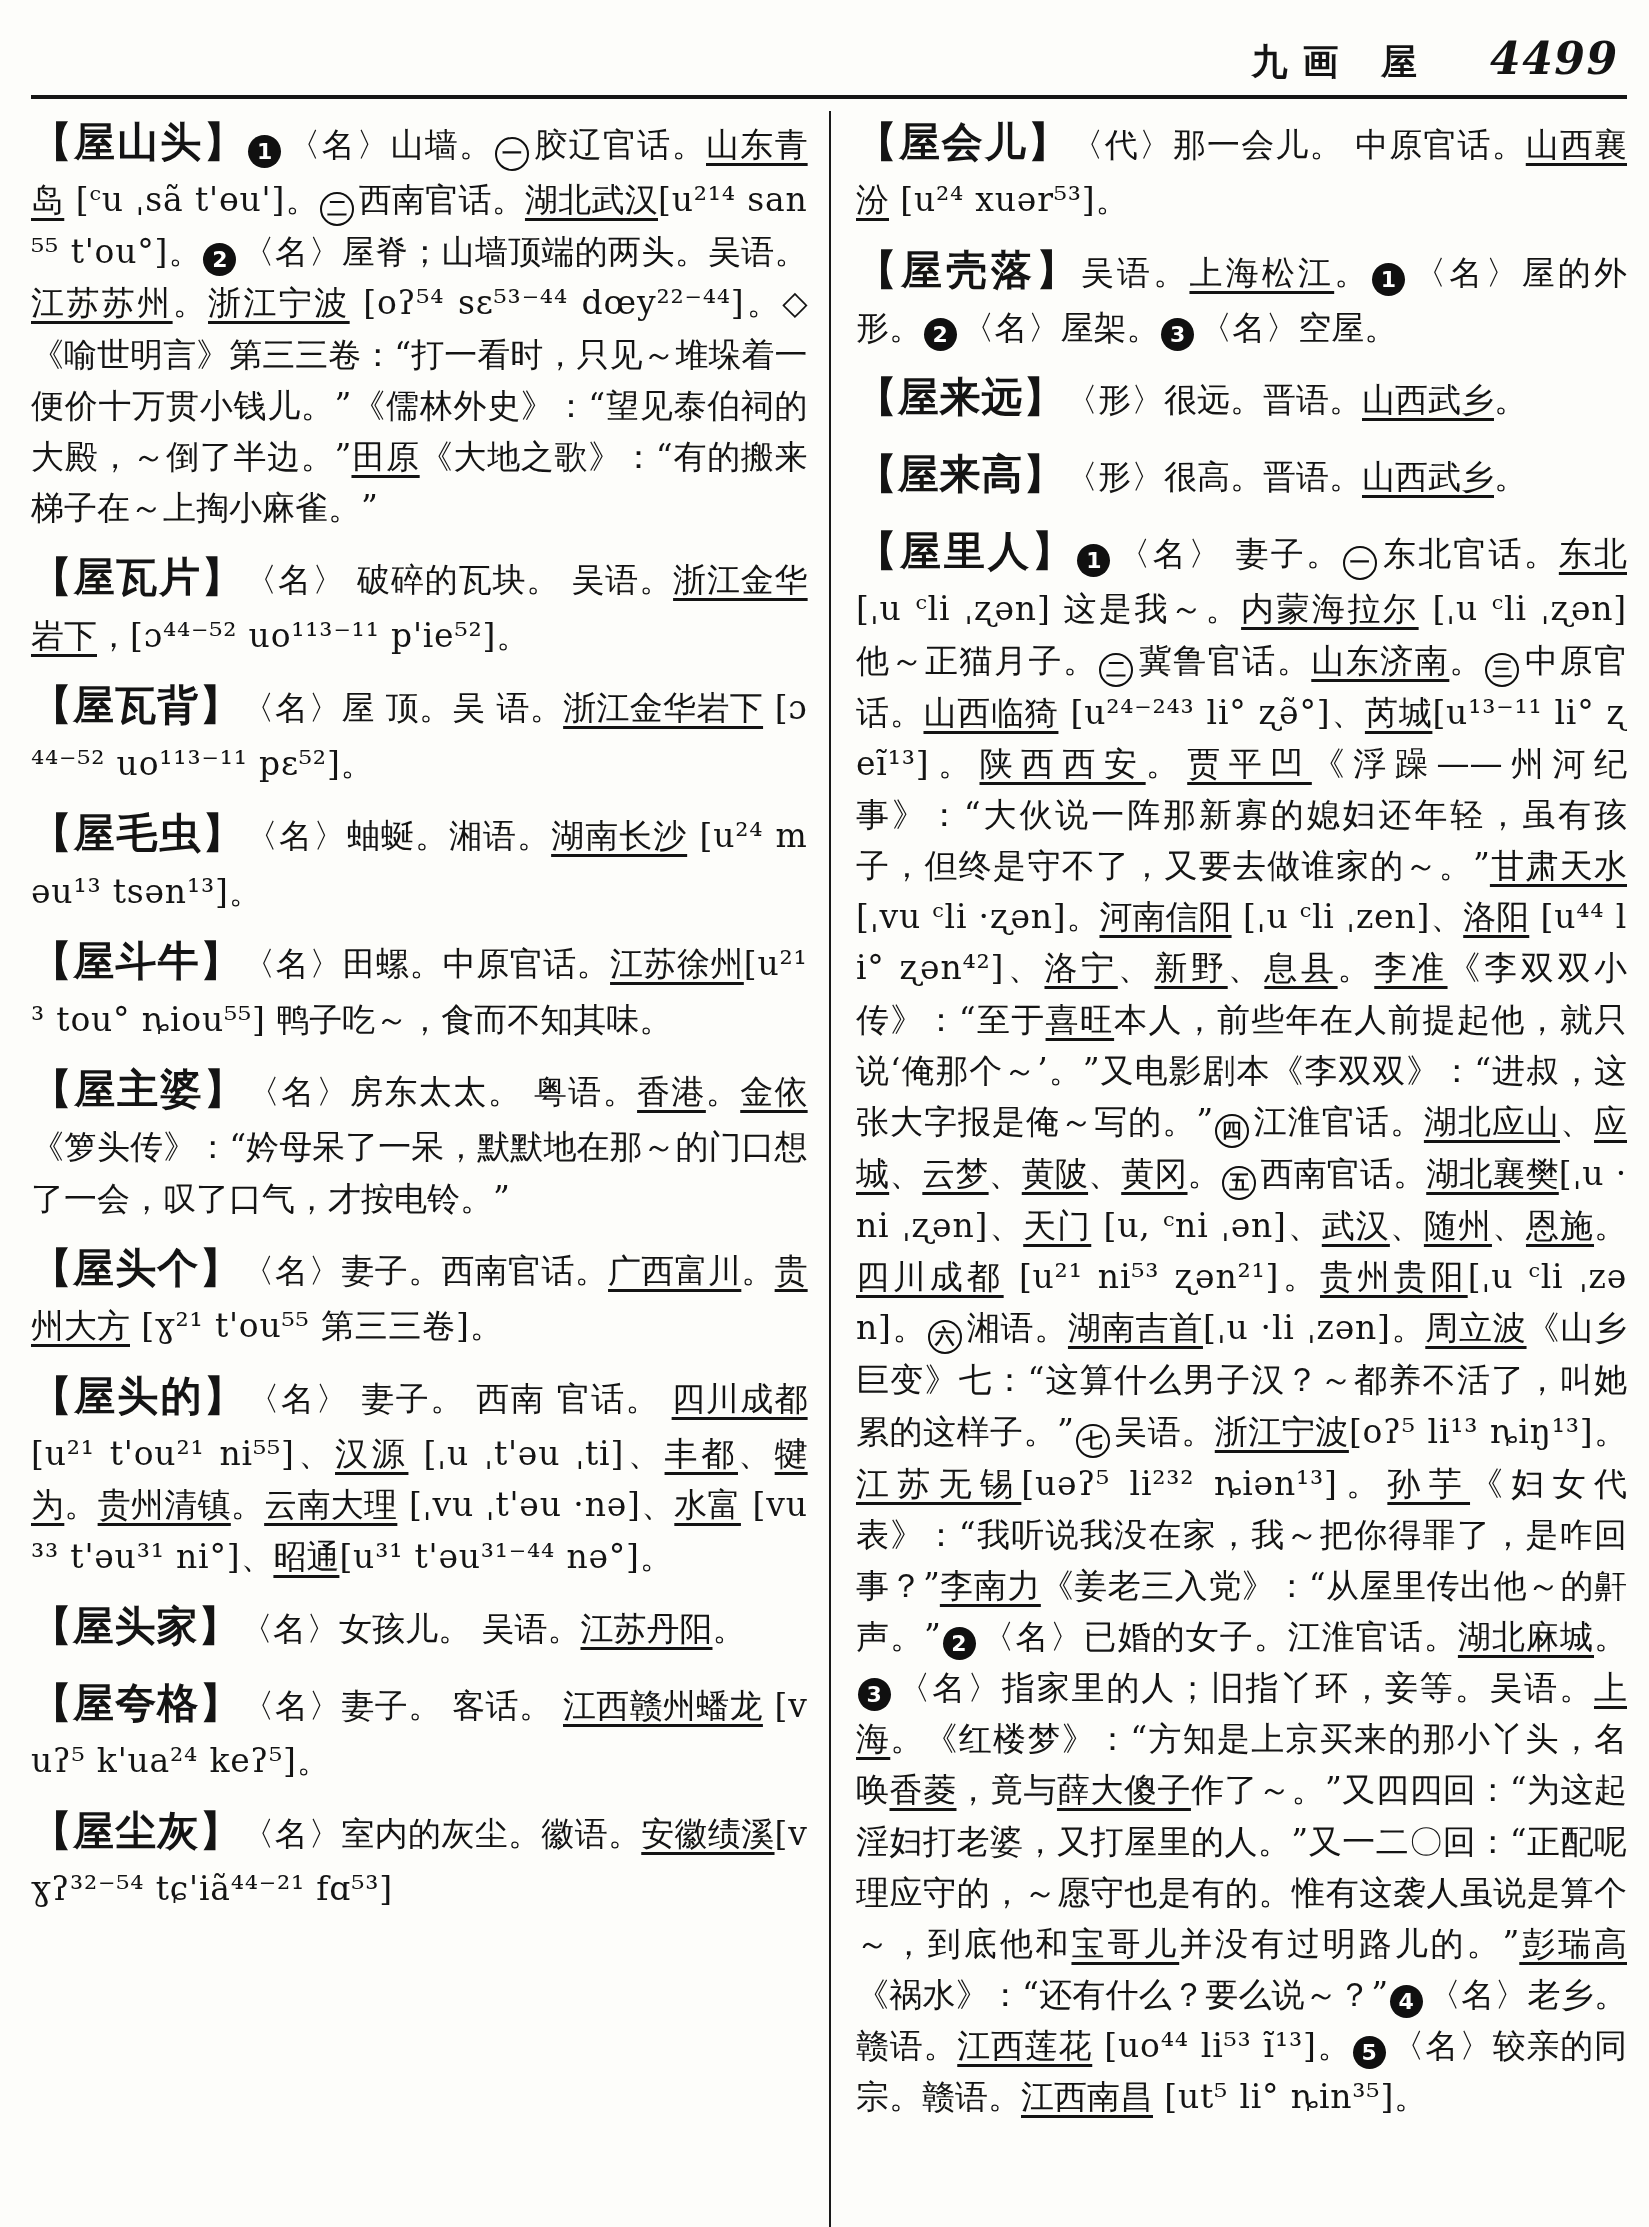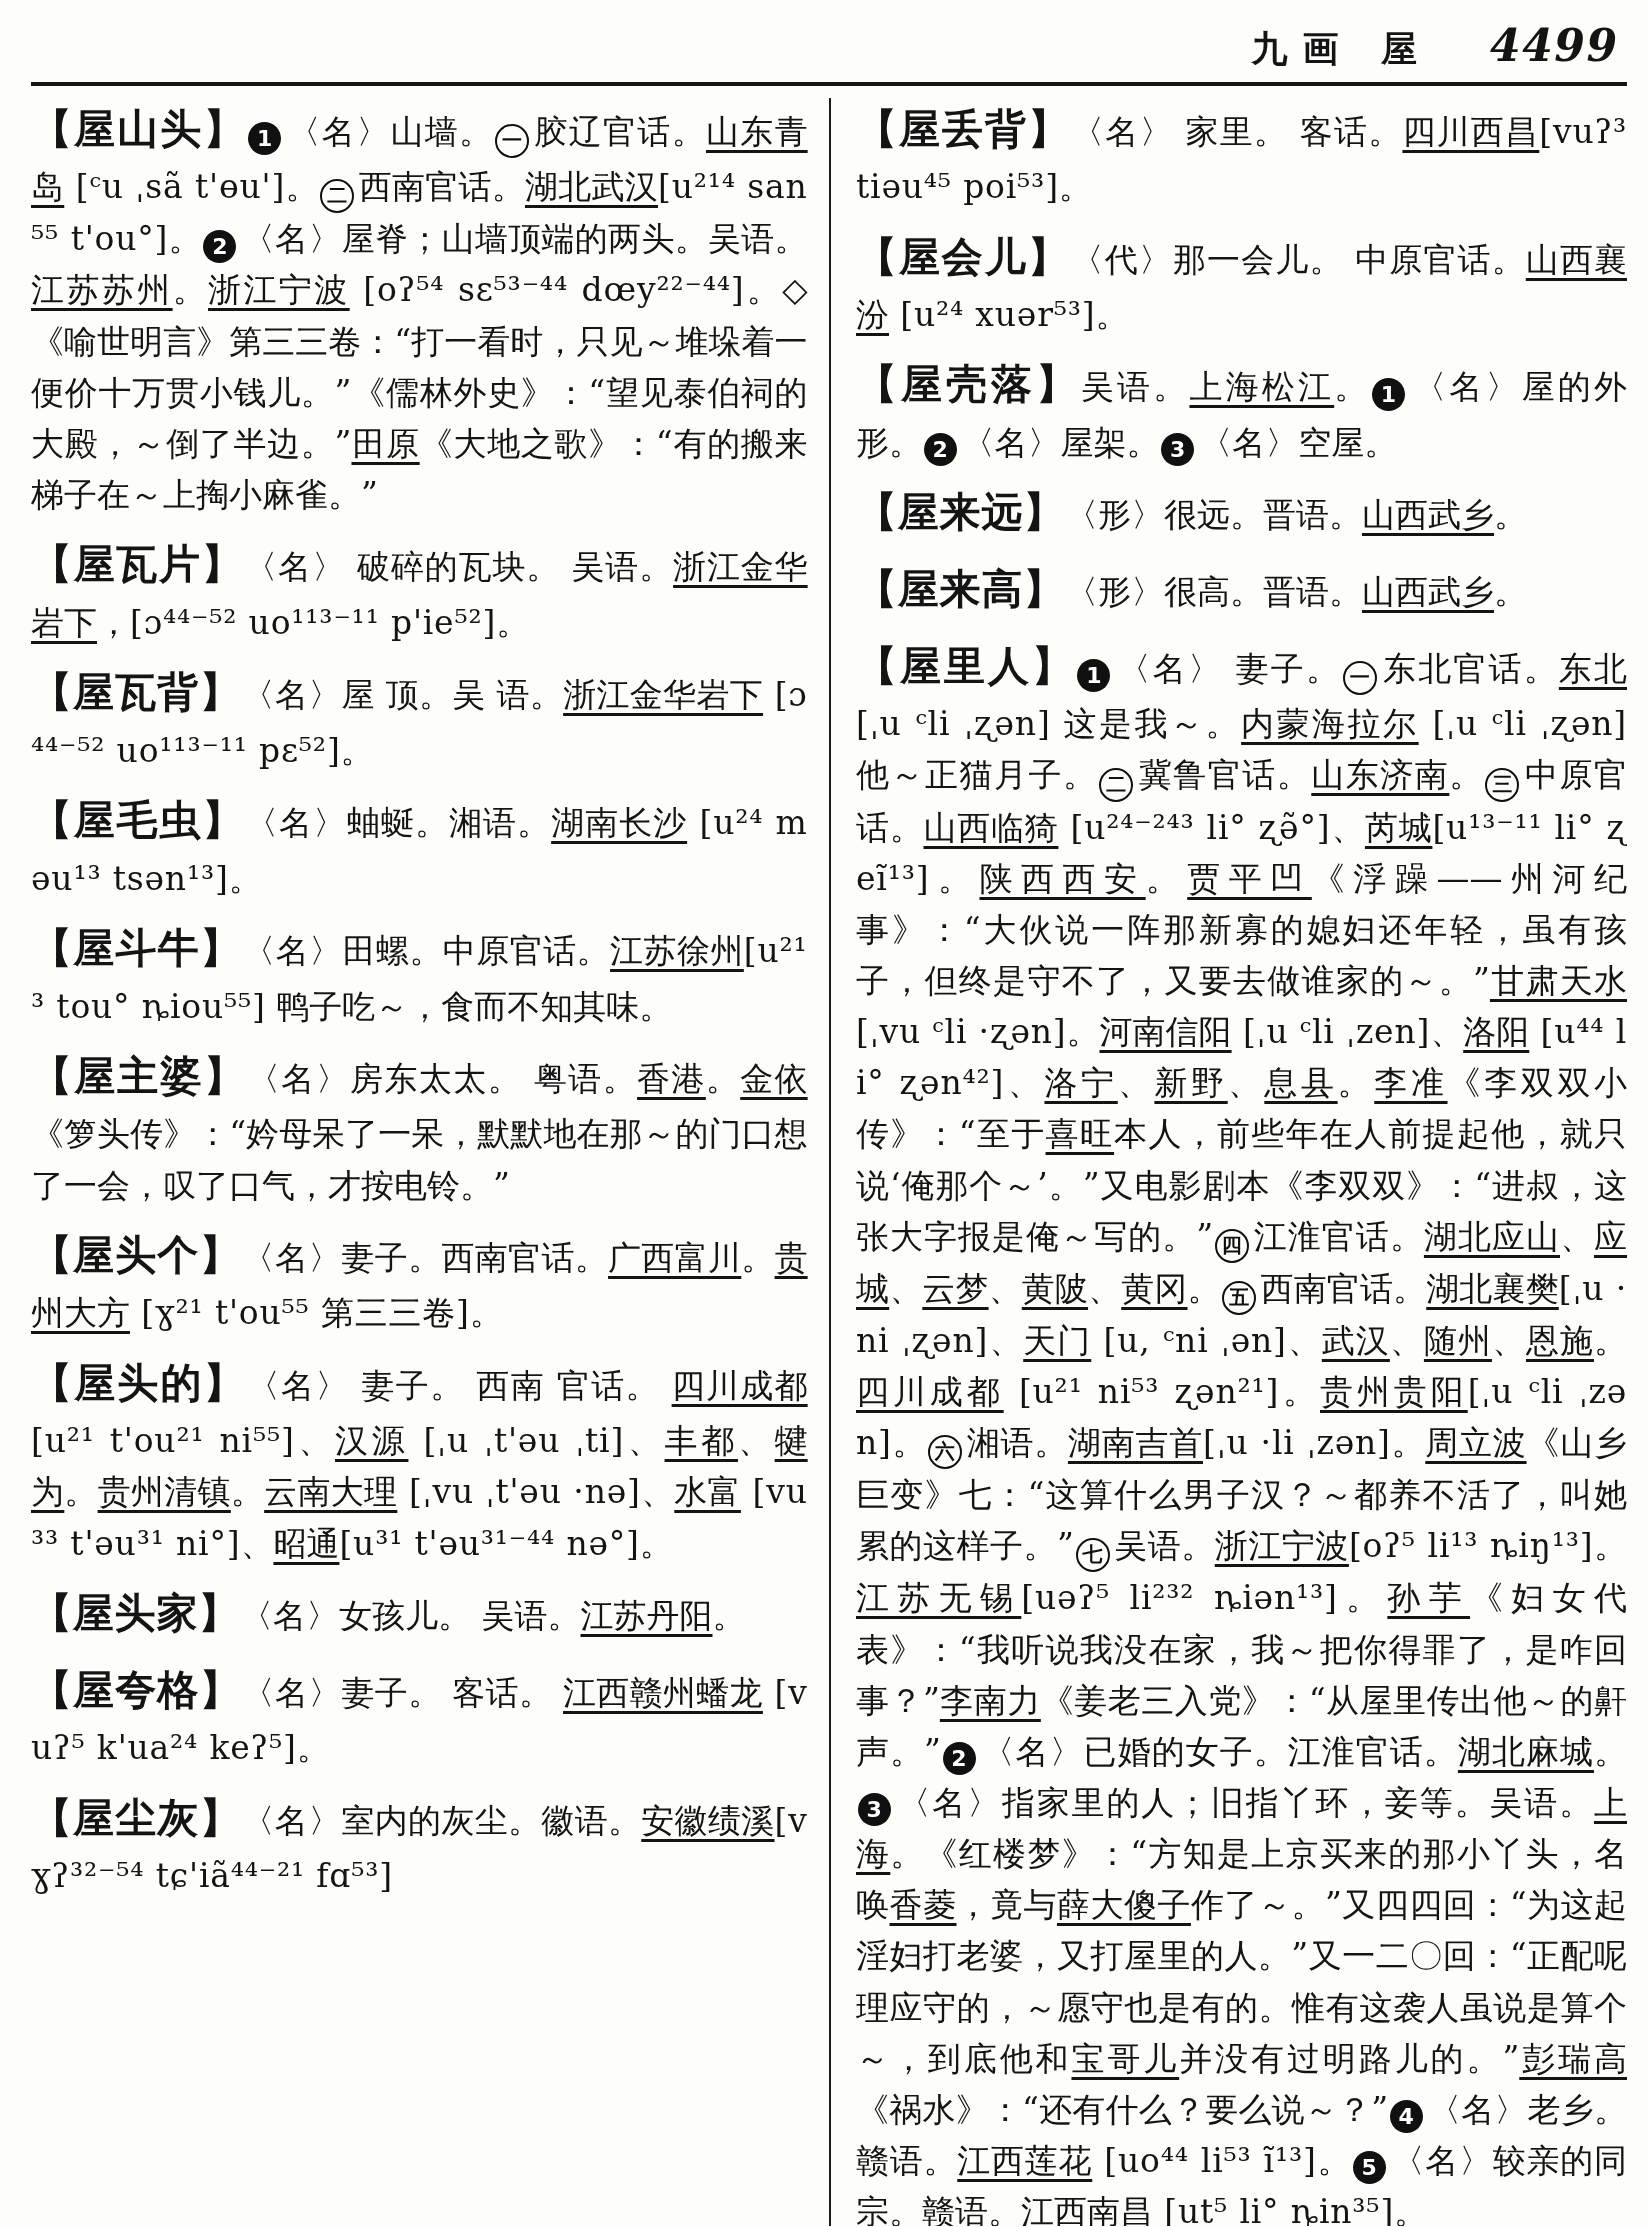--- a/index.html
+++ b/index.html
@@ -4,21 +4,21 @@
 <style>
   html,body{margin:0;padding:0;background:#e8e8e4;}
   #page{
     position:relative;
     width:1650px;
     height:2227px;
     background:#fdfdfa;
     color:#141414;
     font-family:"DejaVu Serif","Liberation Serif",serif;
     box-sizing:border-box;
-    padding:15px 23px 0 31px;
+    padding:28px 23px 0 31px;
     overflow:hidden;
   }
   
   #header{
     display:flex;
     justify-content:flex-end;
     align-items:baseline;
     gap:58px;
     padding:5px 8.2px 8.2px 0;
   }
@@ -121,21 +121,20 @@
         <div class="entry"><span class="head">【屋毛虫】</span><span class="t">〈名〉蚰蜒。湘语。</span><span class="u">湖南长沙</span><span class="f"> [u²⁴ məu¹³ tsən¹³]</span><span class="t">。</span></div>
         <div class="entry"><span class="head">【屋斗牛】</span><span class="t">〈名〉田螺。中原官话。</span><span class="u">江苏徐州</span><span class="f">[u²¹³ tou° ȵiou⁵⁵]</span><span class="t"> 鸭子吃～，食而不知其味。</span></div>
         <div class="entry"><span class="head">【屋主婆】</span><span class="t">〈名〉房东太太。 粤语。</span><span class="u">香港</span><span class="t">。</span><span class="u">金依</span><span class="t">《箩头传》：“妗母呆了一呆，默默地在那～的门口想了一会，叹了口气，才按电铃。”</span></div>
         <div class="entry"><span class="head">【屋头个】</span><span class="t">〈名〉妻子。西南官话。</span><span class="u">广西富川</span><span class="t">。</span><span class="u">贵州大方</span><span class="f"> [ɣ²¹ t'ou⁵⁵ 第三三卷]</span><span class="t">。</span></div>
         <div class="entry"><span class="head">【屋头的】</span><span class="t">〈名〉 妻子。 西南 官话。 </span><span class="u">四川成都</span><span class="f"> [u²¹ t'ou²¹ ni⁵⁵]</span><span class="t">、</span><span class="u">汉源</span><span class="f"> [ˌu ˌt'əu ˌti]</span><span class="t">、</span><span class="u">丰都</span><span class="t">、</span><span class="u">犍为</span><span class="t">。</span><span class="u">贵州清镇</span><span class="t">。</span><span class="u">云南大理</span><span class="f"> [ˌvu ˌt'əu ·nə]</span><span class="t">、</span><span class="u">水富</span><span class="f"> [vu³³ t'əu³¹ ni°]</span><span class="t">、</span><span class="u">昭通</span><span class="f">[u³¹ t'əu³¹⁻⁴⁴ nə°]</span><span class="t">。</span></div>
         <div class="entry"><span class="head">【屋头家】</span><span class="t">〈名〉女孩儿。 吴语。</span><span class="u">江苏丹阳</span><span class="t">。</span></div>
         <div class="entry"><span class="head">【屋夸格】</span><span class="t">〈名〉妻子。 客话。 </span><span class="u">江西赣州蟠龙</span><span class="f"> [vuʔ⁵ k'ua²⁴ keʔ⁵]</span><span class="t">。</span></div>
         <div class="entry"><span class="head">【屋尘灰】</span><span class="t">〈名〉室内的灰尘。徽语。</span><span class="u">安徽绩溪</span><span class="f">[vɣʔ³²⁻⁵⁴ tɕ'iã⁴⁴⁻²¹ fɑ⁵³]</span></div>
       </div>
     <div class="column right" id="col-right">
-        <div class="entry"><span class="head">【屋丢背】</span><span class="t">〈名〉 家里。 客话。</span><span class="u">四川西昌</span><span class="f">[vuʔ³ tiəu⁴⁵ poi⁵³]</span><span class="t">。</span></div>
         <div class="entry"><span class="head">【屋会儿】</span><span class="t">〈代〉那一会儿。 中原官话。</span><span class="u">山西襄汾</span><span class="f"> [u²⁴ xuər⁵³]</span><span class="t">。</span></div>
         <div class="entry"><span class="head">【屋壳落】</span><span class="t">吴语。</span><span class="u">上海松江</span><span class="t">。</span><span class="cn">1</span><span class="t">〈名〉屋的外形。</span><span class="cn">2</span><span class="t">〈名〉屋架。</span><span class="cn">3</span><span class="t">〈名〉空屋。</span></div>
         <div class="entry"><span class="head">【屋来远】</span><span class="t">〈形〉很远。晋语。</span><span class="u">山西武乡</span><span class="t">。</span></div>
         <div class="entry"><span class="head">【屋来高】</span><span class="t">〈形〉很高。晋语。</span><span class="u">山西武乡</span><span class="t">。</span></div>
         <div class="entry"><span class="head">【屋里人】</span><span class="cn">1</span><span class="t">〈名〉 妻子。</span><span class="co">一</span><span class="t">东北官话。</span><span class="u">东北</span><span class="f"> [ˌu ᶜli ˌʐən]</span><span class="t"> 这是我～。</span><span class="u">内蒙海拉尔</span><span class="f"> [ˌu ᶜli ˌʐən]</span><span class="t"> 他～正猫月子。</span><span class="co">二</span><span class="t">冀鲁官话。</span><span class="u">山东济南</span><span class="t">。</span><span class="co">三</span><span class="t">中原官话。</span><span class="u">山西临猗</span><span class="f"> [u²⁴⁻²⁴³ li° ʐə̃°]</span><span class="t">、</span><span class="u">芮城</span><span class="f">[u¹³⁻¹¹ li° ʐeĩ¹³]</span><span class="t">。</span><span class="u">陕西西安</span><span class="t">。</span><span class="u">贾平凹</span><span class="t">《浮躁——州河纪事》：“大伙说一阵那新寡的媳妇还年轻，虽有孩子，但终是守不了，又要去做谁家的～。”</span><span class="u">甘肃天水</span><span class="f">[ˌvu ᶜli ·ʐən]</span><span class="t">。</span><span class="u">河南信阳</span><span class="f"> [ˌu ᶜli ˌzen]</span><span class="t">、</span><span class="u">洛阳</span><span class="f"> [u⁴⁴ li° ʐən⁴²]</span><span class="t">、</span><span class="u">洛宁</span><span class="t">、</span><span class="u">新野</span><span class="t">、</span><span class="u">息县</span><span class="t">。</span><span class="u">李准</span><span class="t">《李双双小传》：“至于</span><span class="u">喜旺</span><span class="t">本人，前些年在人前提起他，就只说‘俺那个～’。”又电影剧本《李双双》：“进叔，这张大字报是俺～写的。”</span><span class="co">四</span><span class="t">江淮官话。</span><span class="u">湖北应山</span><span class="t">、</span><span class="u">应城</span><span class="t">、</span><span class="u">云梦</span><span class="t">、</span><span class="u">黄陂</span><span class="t">、</span><span class="u">黄冈</span><span class="t">。</span><span class="co">五</span><span class="t">西南官话。</span><span class="u">湖北襄樊</span><span class="f">[ˌu ·ni ˌʐən]</span><span class="t">、</span><span class="u">天门</span><span class="f"> [u, ᶜni ˌən]</span><span class="t">、</span><span class="u">武汉</span><span class="t">、</span><span class="u">随州</span><span class="t">、</span><span class="u">恩施</span><span class="t">。</span><span class="u">四川成都</span><span class="f"> [u²¹ ni⁵³ ʐən²¹]</span><span class="t">。</span><span class="u">贵州贵阳</span><span class="f">[ˌu ᶜli ˌzən]</span><span class="t">。</span><span class="co">六</span><span class="t">湘语。</span><span class="u">湖南吉首</span><span class="f">[ˌu ·li ˌzən]</span><span class="t">。</span><span class="u">周立波</span><span class="t">《山乡巨变》七：“这算什么男子汉？～都养不活了，叫她累的这样子。”</span><span class="co">七</span><span class="t">吴语。</span><span class="u">浙江宁波</span><span class="f">[oʔ⁵ li¹³ ȵiŋ¹³]</span><span class="t">。</span><span class="u">江苏无锡</span><span class="f">[uəʔ⁵ li²³² ȵiən¹³]</span><span class="t">。</span><span class="u">孙芋</span><span class="t">《妇女代表》：“我听说我没在家，我～把你得罪了，是咋回事？”</span><span class="u">李南力</span><span class="t">《姜老三入党》：“从屋里传出他～的鼾声。”</span><span class="cn">2</span><span class="t">〈名〉已婚的女子。江淮官话。</span><span class="u">湖北麻城</span><span class="t">。</span><span class="cn">3</span><span class="t">〈名〉指家里的人；旧指丫环，妾等。吴语。</span><span class="u">上海</span><span class="t">。《红楼梦》：“方知是上京买来的那小丫头，名唤</span><span class="u">香菱</span><span class="t">，竟与</span><span class="u">薛大傻子</span><span class="t">作了～。”又四四回：“为这起淫妇打老婆，又打屋里的人。”又一二〇回：“正配呢理应守的，～愿守也是有的。惟有这袭人虽说是算个～，到底他和</span><span class="u">宝哥儿</span><span class="t">并没有过明路儿的。”</span><span class="u">彭瑞高</span><span class="t">《祸水》：“还有什么？要么说～？”</span><span class="cn">4</span><span class="t">〈名〉老乡。赣语。</span><span class="u">江西莲花</span><span class="f"> [uo⁴⁴ li⁵³ ĩ¹³]</span><span class="t">。</span><span class="cn">5</span><span class="t">〈名〉较亲的同宗。赣语。</span><span class="u">江西南昌</span><span class="f"> [ut⁵ li° ȵin³⁵]</span><span class="t">。</span></div>
       </div>
   </div>
 </div>
 
 

